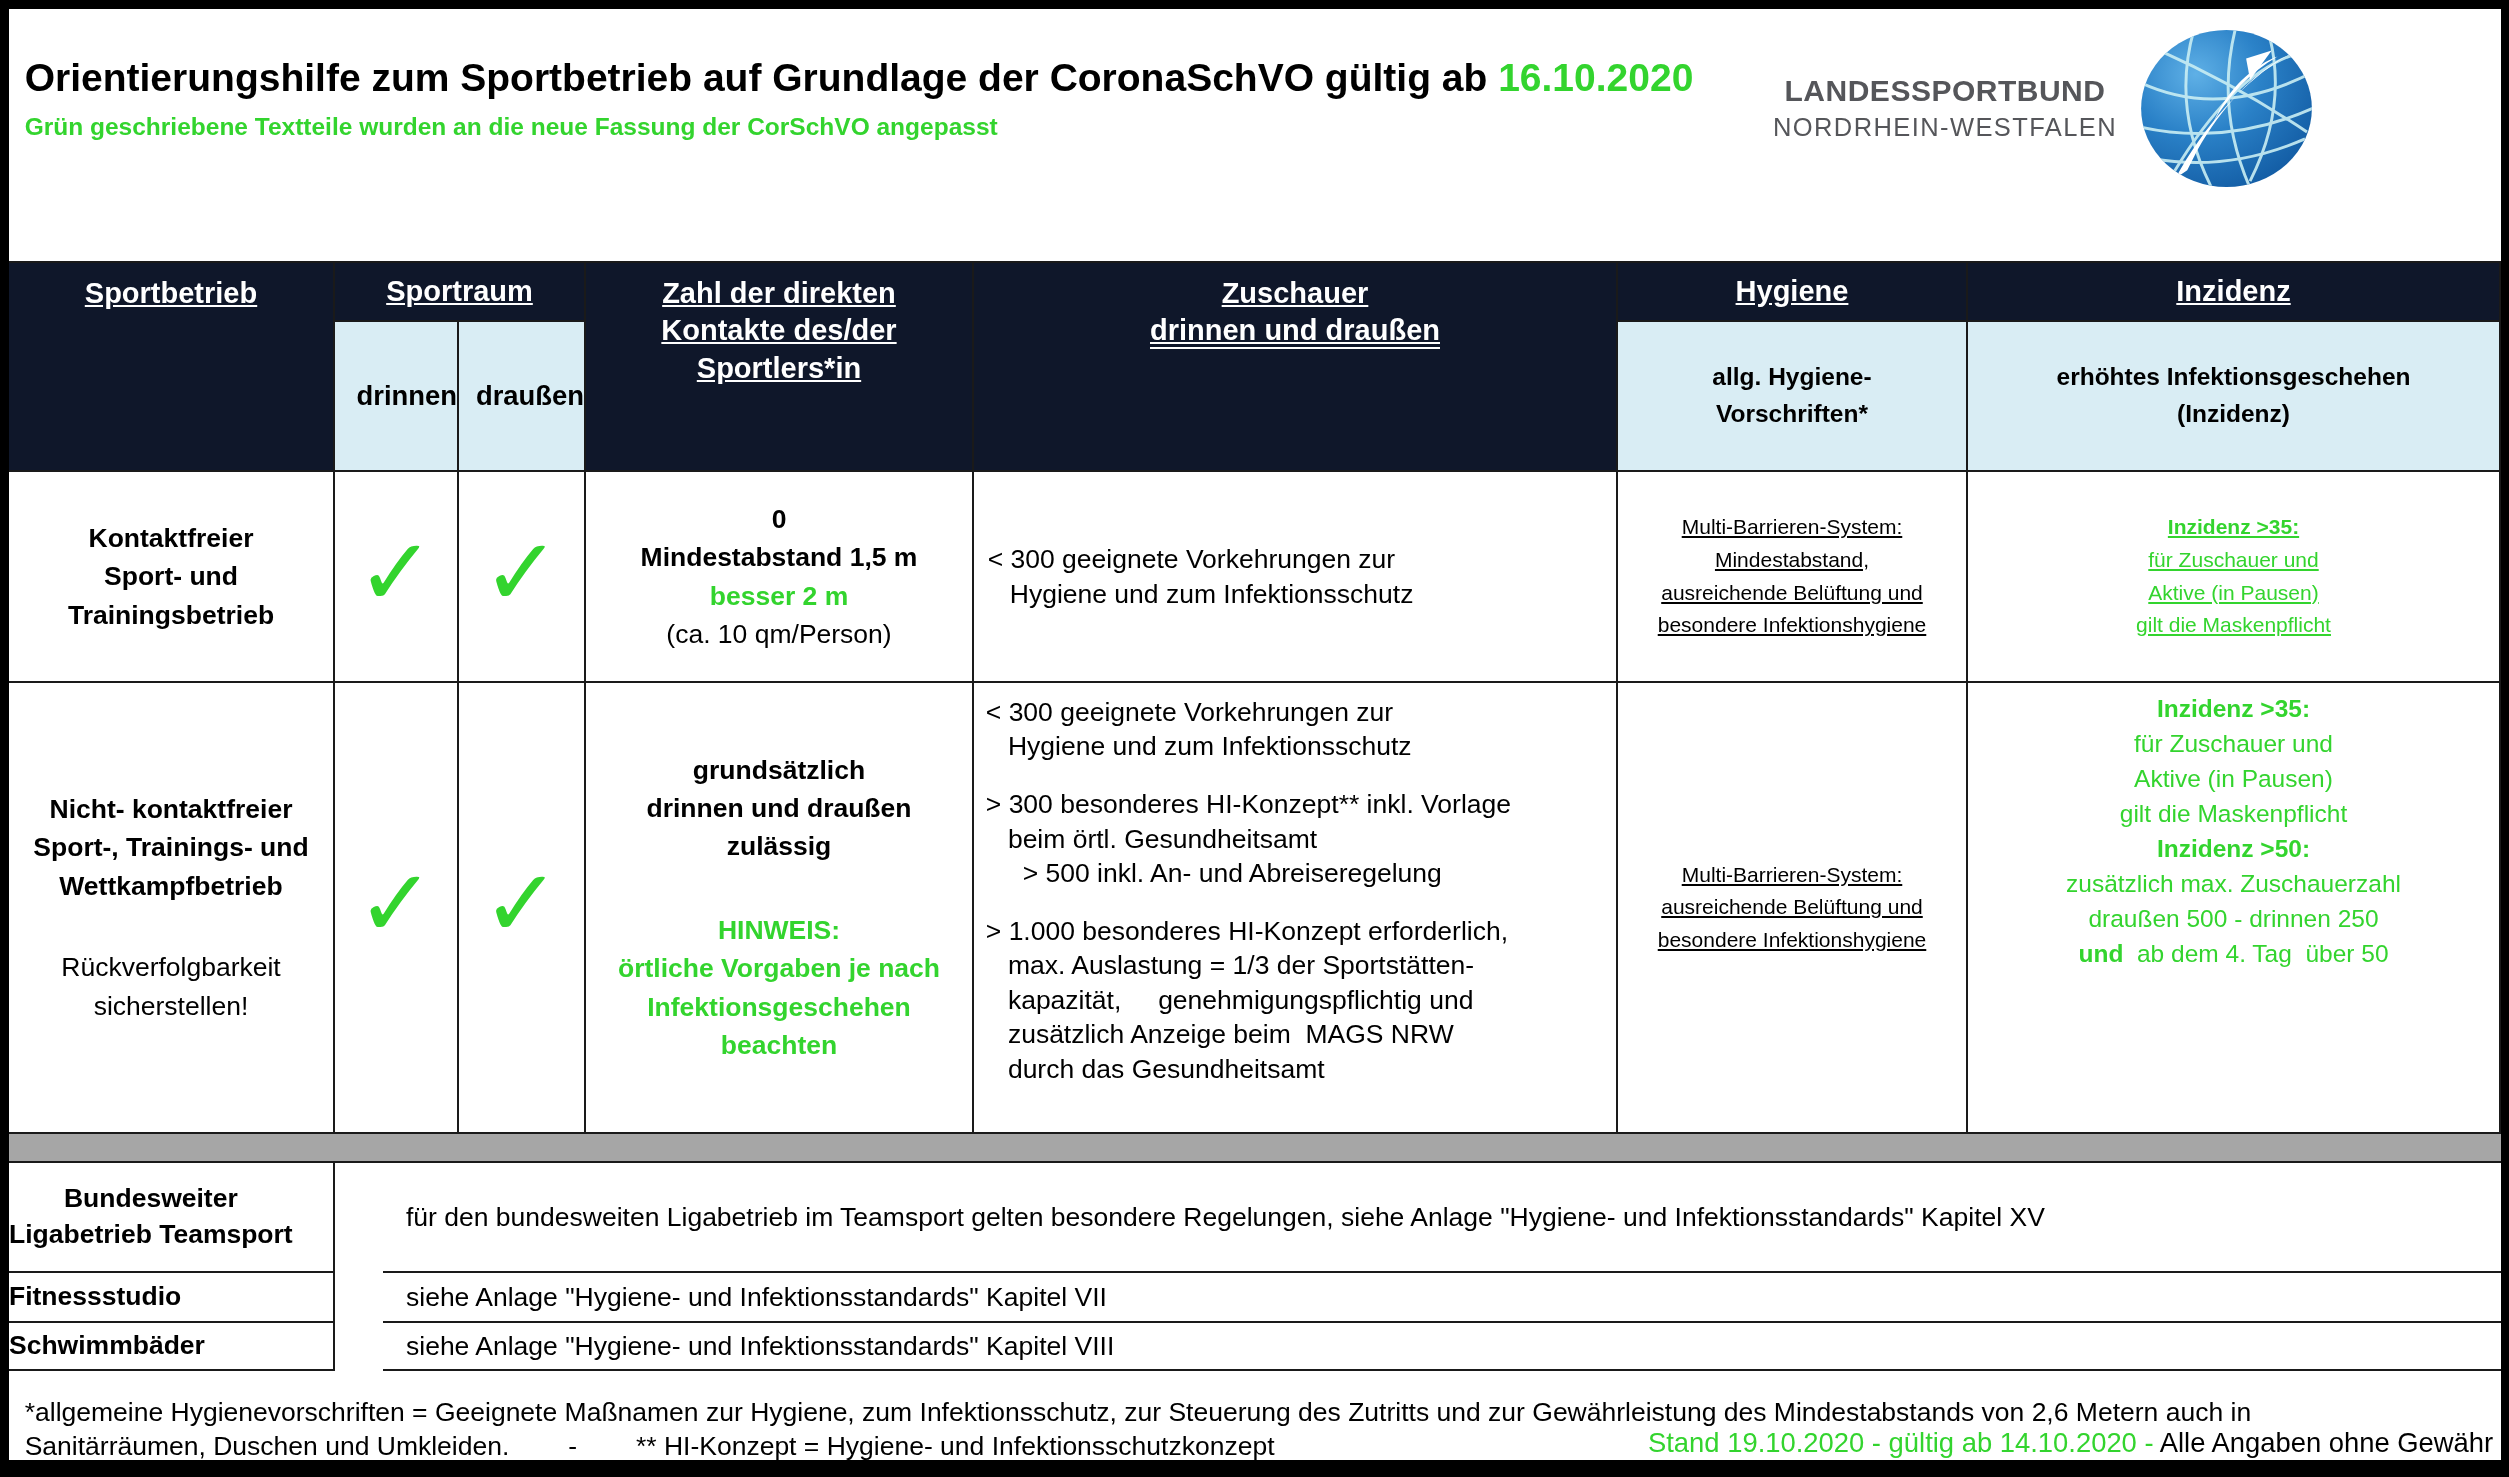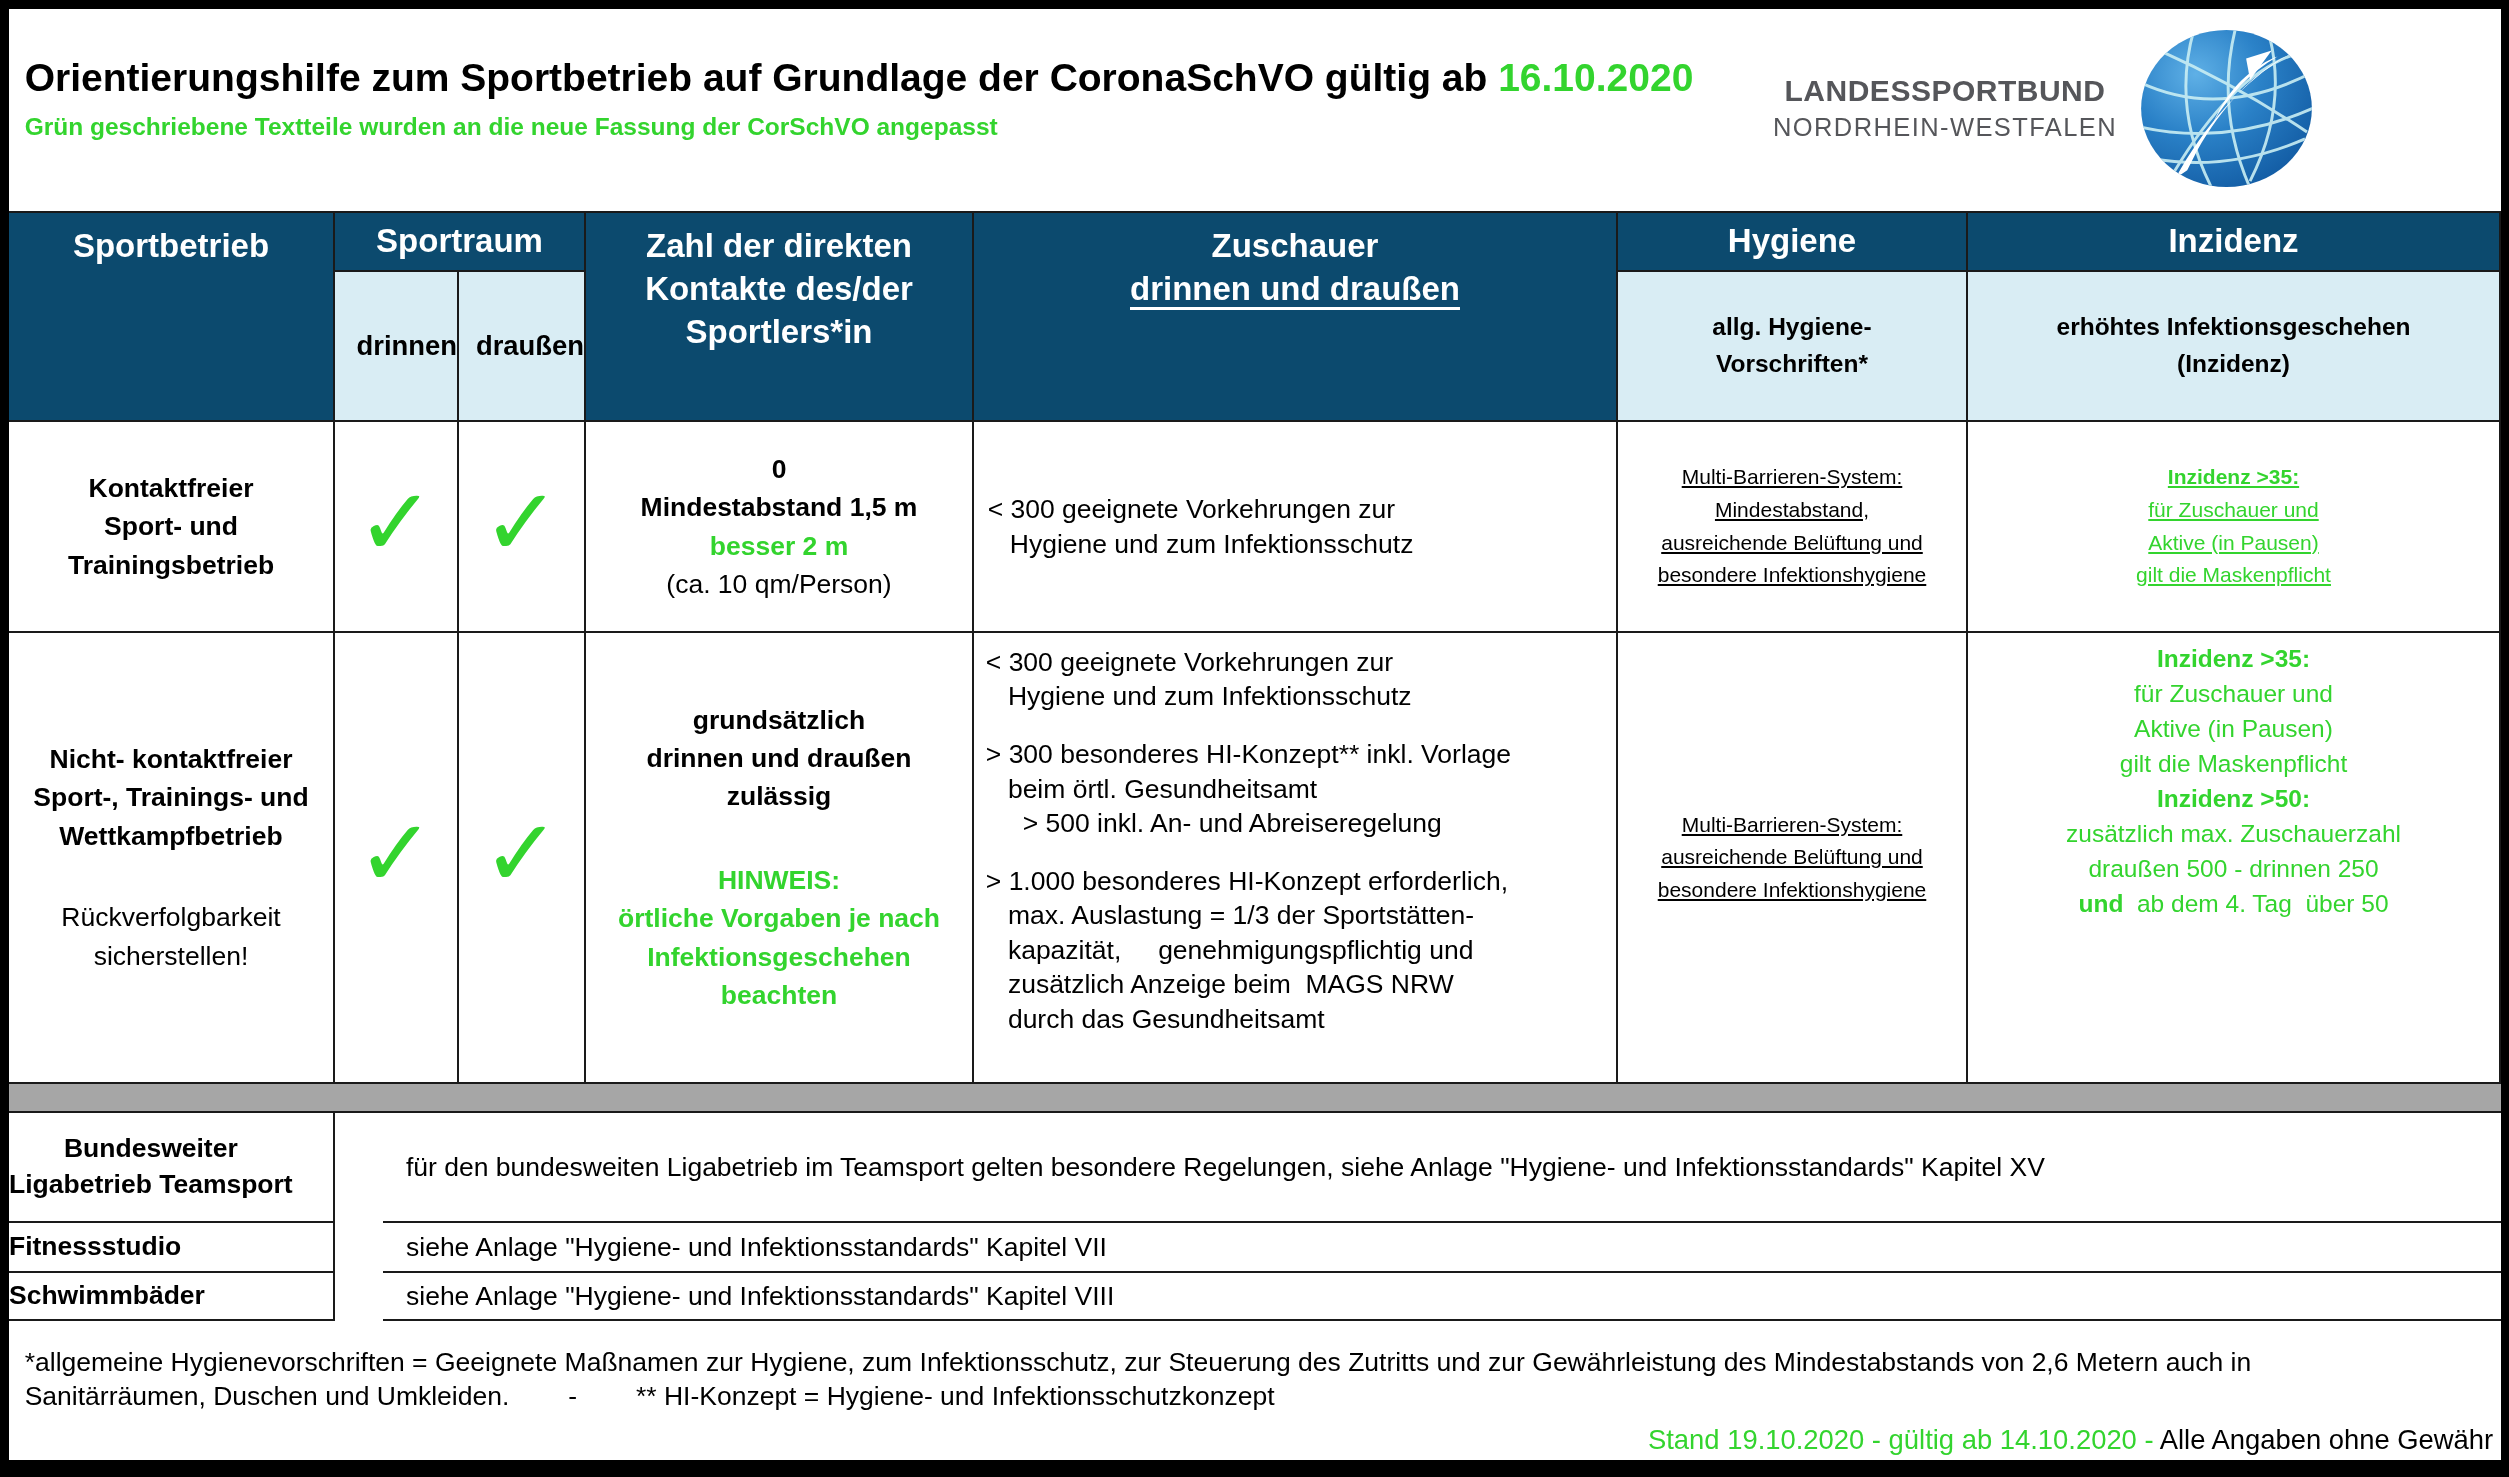--- a/index.html
+++ b/index.html
@@ -8,42 +8,42 @@
     width:2509px; height:1477px;
     background:#fff;
     border:9.8px solid #000; border-bottom-width:17.6px; border-right-width:8.8px;
     font-family:"Liberation Sans", sans-serif;
     color:#000;
     display:flex; flex-direction:column; overflow:hidden;
   }
   .green { color:#33d42e; }
 
   
-  .doc-header { height:202px; flex:0 0 auto; position:relative; }
+  .doc-header { height:252px; flex:0 0 auto; position:relative; }
   .title { padding:47px 0 0 15.7px; font-size:39px; font-weight:700; white-space:nowrap; }
   .subtitle { padding:12.7px 0 0 15.7px; font-size:24.5px; font-weight:700; }
   .logo { position:absolute; top:19.6px; left:1764px; display:flex; align-items:center; gap:23.5px;text-align:center; }
   .logo-text { color:#55565a; }
   .logo-line1 { font-size:30px; font-weight:700; letter-spacing:0.5px; }
   .logo-line2 { font-size:25.5px; font-weight:400; letter-spacing:1.4px; margin-top:4.9px; }
 
   
   .main-table {
     flex:0 0 auto;
     display:grid;
     grid-template-columns:326px 124px 127px 388px 644px 350px 1fr;
     grid-template-rows:59px 150px 211px 451px;
     border-top:2px solid #1a1a1a;
   }
   .c {
     border-right:2px solid #1a1a1a; border-bottom:2px solid #1a1a1a;
     display:flex; flex-direction:column; align-items:center; justify-content:center;
     text-align:center; overflow:hidden;
   }
-  .blue { background:#0c4a6e; color:#fff; font-weight:700; font-size:33px; line-height:1.3; }
+  .blue { background:#0f172a; color:#fff; font-weight:700; font-size:29px; line-height:1.3;text-decoration:underline; }
   .lightblue { background:#d9edf4; color:#000; font-weight:700; }
   .topalign { justify-content:flex-start; padding-top:11.8px; }
   .ml { white-space:pre-wrap; }
   .underline { text-decoration:underline; text-underline-offset:6.9px; }
   .fs28 { font-size:27.4px;align-items:flex-end; }
   .fs25 { font-size:24.5px; line-height:1.5; }
   .rowlabel { font-weight:700; font-size:26.5px; line-height:1.45; }
   .body27 { font-size:26.5px; line-height:1.32; }
   .leftcell { align-items:flex-start; text-align:left; padding-left:13.7px; }
   .check { font-size:94px; line-height:1; color:#33d42e; padding-bottom:7.8px; }

